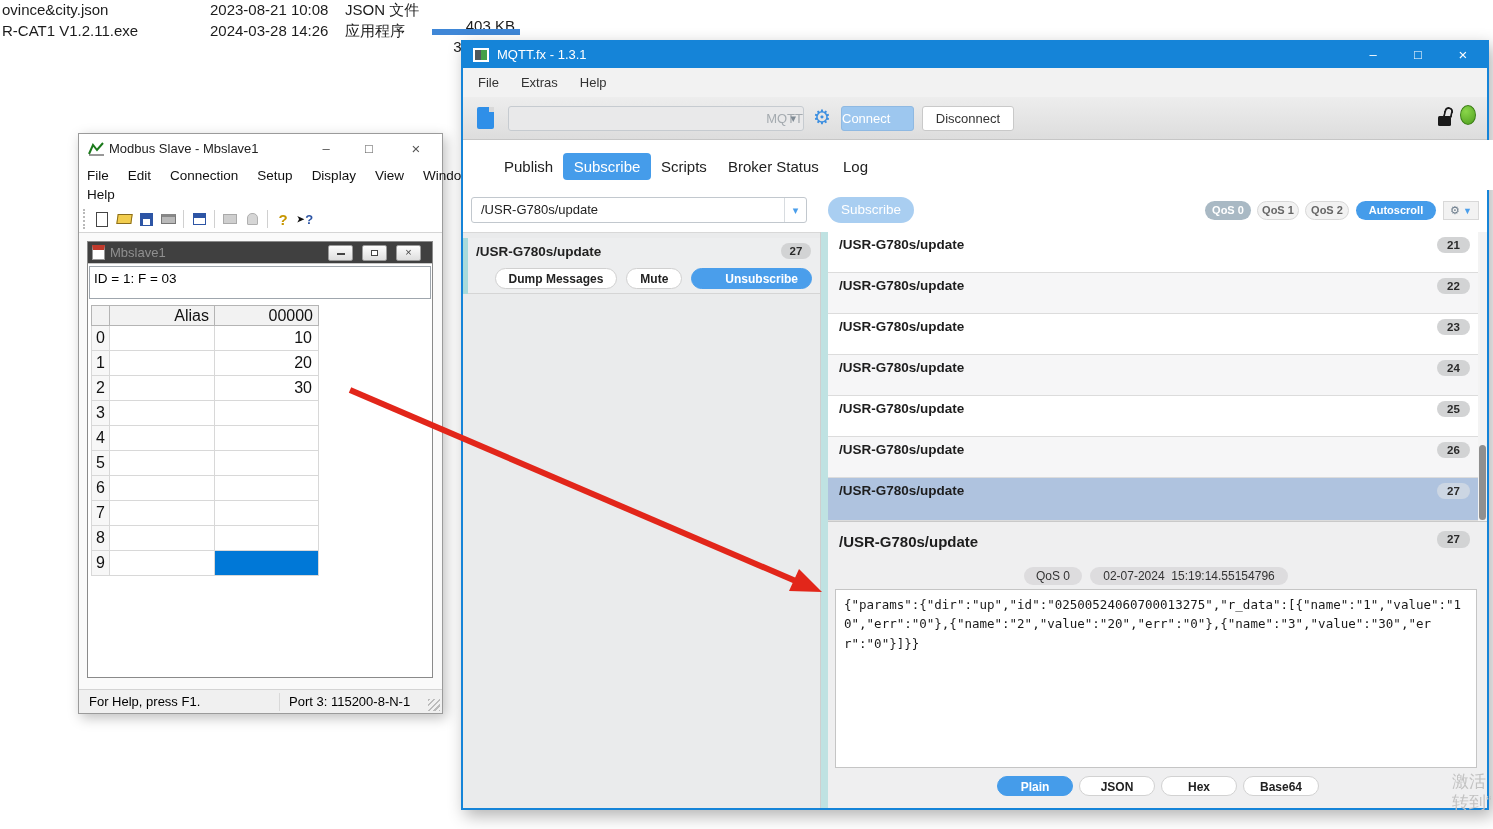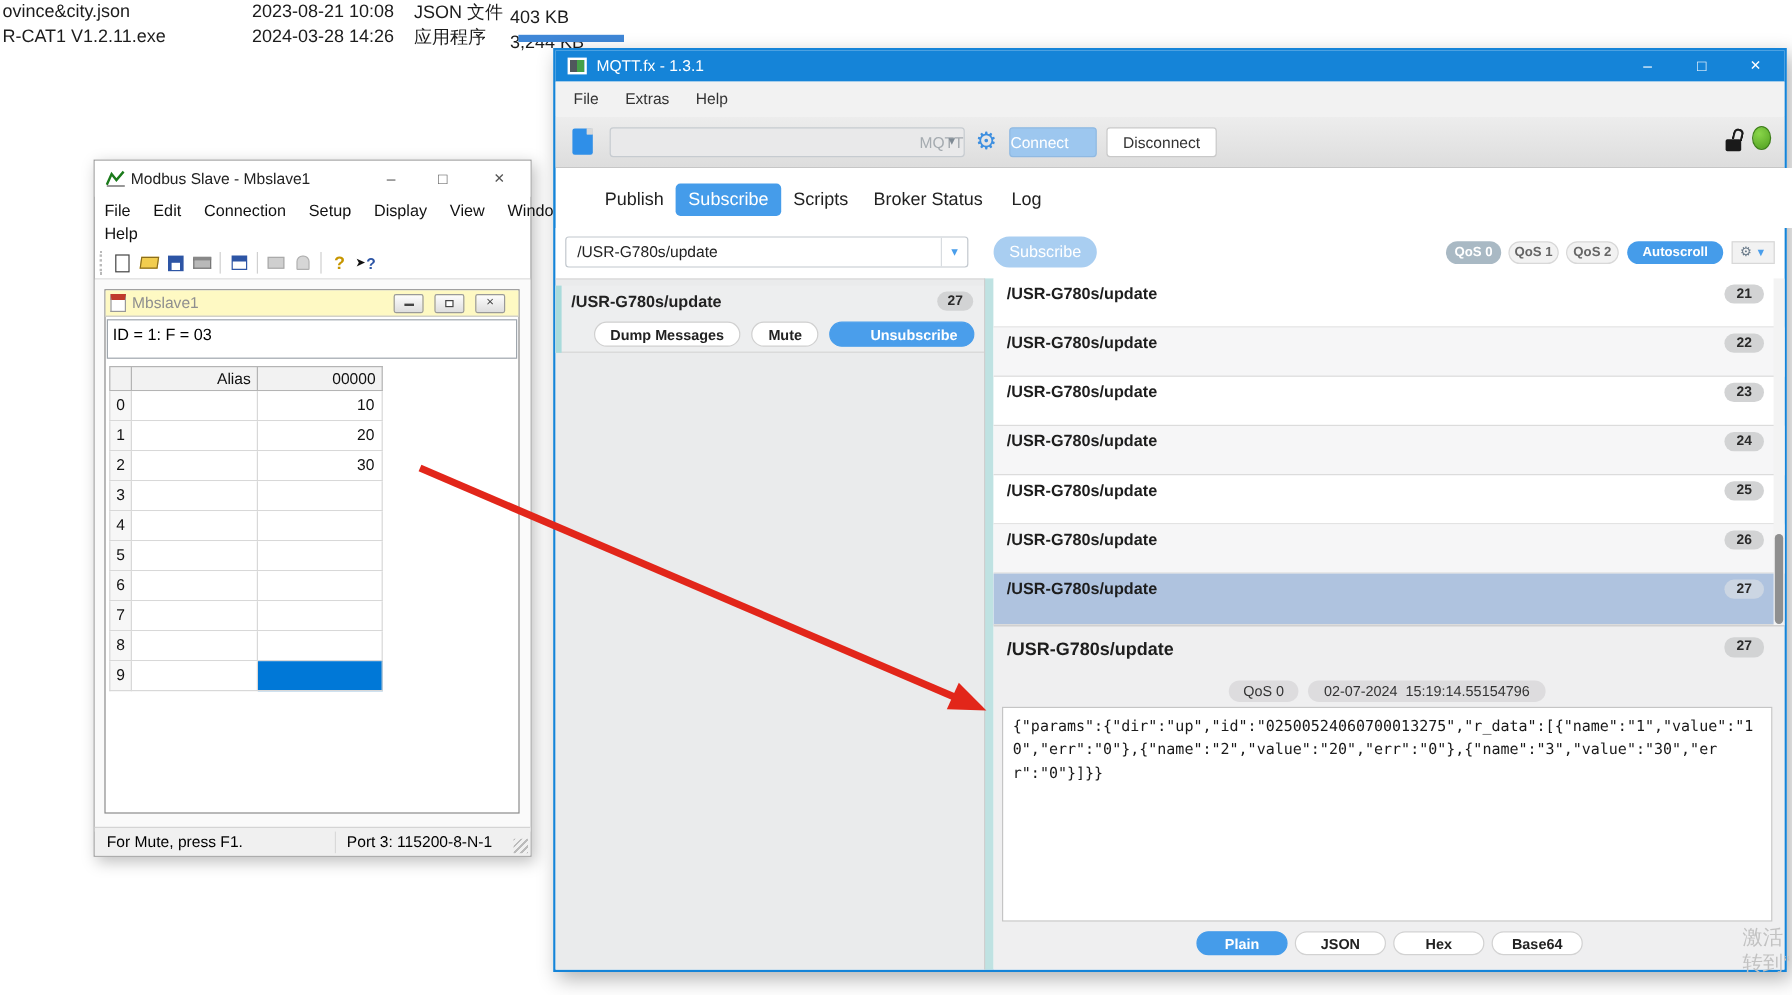--- a/index.html
+++ b/index.html
@@ -4,21 +4,21 @@
 <style>
   * { margin:0; padding:0; box-sizing:border-box; }
   html,body { width:1493px; height:829px; overflow:hidden; background:#ffffff;
               font-family:"Liberation Sans", sans-serif; }
 
   
   .file-row { position:absolute; left:0; width:560px; height:19px; font-size:15px; color:#1c1c1c; }
   .file-row .fname { position:absolute; left:2px; top:1px; }
   .file-row .fdate { position:absolute; left:210px; top:1px; }
   .file-row .ftype { position:absolute; left:345px; top:1px; }
-  .file-row .fsize { position:absolute; left:425px; top:6px; width:90px; text-align:left; }
+  .file-row .fsize { position:absolute; left:425px; top:17px; width:90px; text-align:right; }
   .blue-strip { position:absolute; left:432px; top:29px; width:88px; height:6px; background:#3f87d7; }
 
   
   #modbus-window { position:absolute; left:78px; top:133px; width:365px; height:581px;
     background:#ffffff; border:1px solid #9b9b9b; box-shadow:3px 4px 12px rgba(0,0,0,.25); z-index:10; }
   .mb-titlebar { position:relative; height:30px; background:#ffffff; }
   .mb-title { position:absolute; left:30px; top:7px; font-size:13px; color:#222; }
   .mb-appicon { position:absolute; left:9px; top:7px; }
   .mb-ctl { position:absolute; top:0; width:26px; height:30px; text-align:center; line-height:30px;
             font-size:13px; color:#555; }
@@ -36,32 +36,32 @@
   .ic-print{ width:15px; height:10px; background:#b9b9b9; border:1px solid #777; border-top:3px solid #888; }
   .ic-disp { width:13px; height:12px; border:1px solid #2d55a5; background:#fff; border-top:5px solid #2d55a5; }
   .ic-gray1{ width:14px; height:10px; background:#cfcfcf; border:1px solid #aaa; }
   .ic-gray2{ width:11px; height:12px; background:#d6d6d6; border:1px solid #b0b0b0; border-radius:5px 5px 1px 1px; }
   .ic-help { font-size:15px; font-weight:bold; color:#c79600; }
   .ic-chelp{ font-size:13px; font-weight:bold; color:#2d55a5; }
   .ic-chelp:before { content:"➤"; font-size:9px; color:#111; margin-right:1px; }
   .mb-mdi { position:relative; height:460px; background:#fafafa; }
   #mb-child { position:absolute; left:8px; top:8px; width:346px; height:437px;
               background:#fff; border:1px solid #8a8a8a; }
-  .mbc-title { position:relative; height:22px; background:#fef9c3; border-bottom:1px solid #c8c8c8;text-decoration:underline; }
+  .mbc-title { position:relative; height:22px; background:#404040; border-bottom:1px solid #c8c8c8;text-decoration:underline; }
   .mbc-title .t { position:absolute; left:22px; top:3px; font-size:13px; color:#8f8f8f; }
   .doc-icon { position:absolute; left:4px; top:3px; width:13px; height:15px; background:#fff;
               border:1px solid #999; border-top:5px solid #c0392b; }
   .mbc-btn { position:absolute; top:3px; width:25px; height:16px; border:1px solid #9a9a9a; border-radius:2px;
              background:linear-gradient(#fdfdfd,#dedede); text-align:center; line-height:14px;
              font-size:9px; color:#444; }
   .glyph-min { display:inline-block; width:8px; height:2px; background:#444; margin-bottom:1px; }
   .glyph-rst { display:inline-block; width:7px; height:6px; border:1px solid #444; background:#fff; margin-top:3px; }
   .mbc-header { position:absolute; left:1px; top:24px; width:342px; height:33px; background:#fff;
                 border:1px solid #9fa6ad; font-size:13.5px; color:#000; padding:4px 0 0 4px; }
-  .grid { position:absolute; left:3px; top:63px; font-size:13px; color:#111;border-radius:29px; }
+  .grid { position:absolute; left:3px; top:63px; font-size:16px; color:#111;border-radius:29px; }
   .grow { display:flex; }
   .gc { border-right:1px solid #d8d8d8; border-bottom:1px solid #d8d8d8; height:25px; line-height:24px; }
   .gc.n { width:19px; background:#f7f7f7; text-align:center; border-left:1px solid #d8d8d8; }
   .gc.a { width:105px; background:#fff; }
   .gc.v { width:104px; background:#fff; text-align:right; padding-right:6px; }
   .ghead .gc { height:21px; line-height:20px; background:#f2f2f2;
                border-color:#b4b4b4; border-top:1px solid #b4b4b4; }
   .ghead .gc.a, .ghead .gc.v { text-align:right; padding-right:5px; }
   .gc.sel { background:#0078d7; }
   .mb-status { position:absolute; left:0; bottom:0; width:100%; height:24px; background:#f0f0f0;
@@ -319,21 +319,21 @@
         </div>
         <div class="grow">
           <span class="gc n">9</span>
           <span class="gc a"></span>
           <span class="gc v sel"></span>
         </div>
       </div>
     </div>
   </div>
   <div class="mb-status">
-    <span class="l">For Mute, press F1.</span>
+    <span class="l">For Help, press F1.</span>
     <span class="vsep"></span>
     <span class="r">Port 3: 115200-8-N-1</span>
     <span class="grip"></span>
   </div>
 </div>
 
 <div id="mqtt-window">
  <div class="mq-content">
   <div class="mq-titlebar">
     <span class="mq-appicon"></span>

